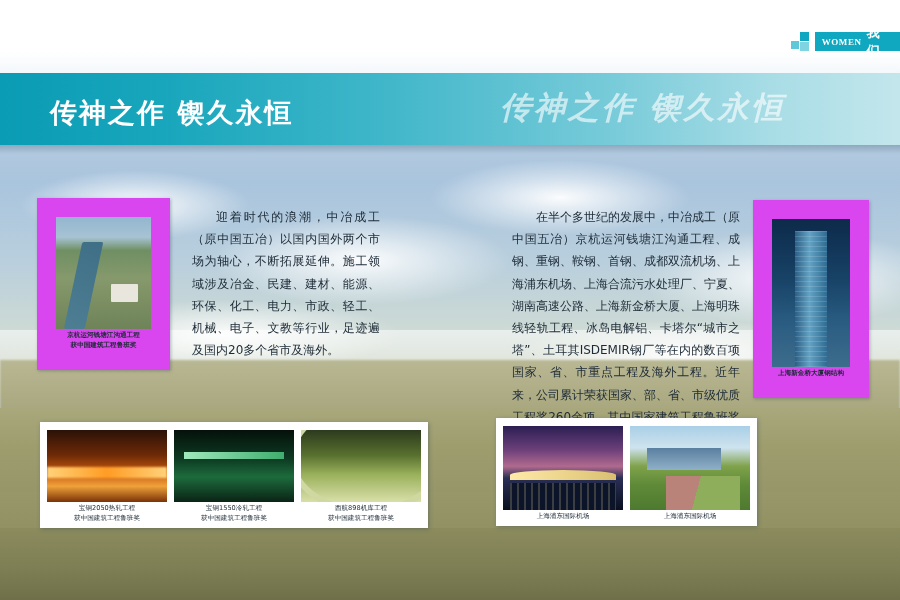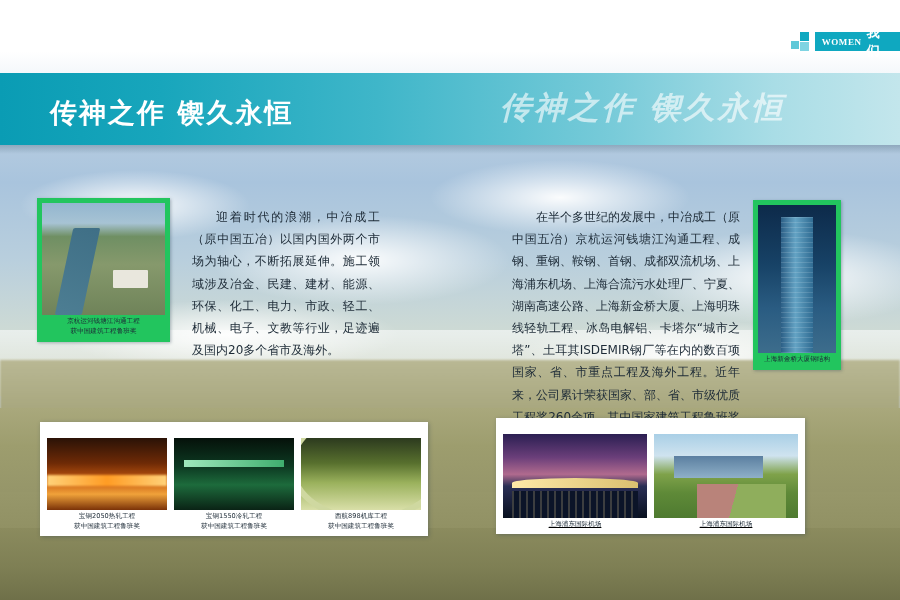--- a/index.html
+++ b/index.html
@@ -93,46 +93,47 @@
     position:absolute;
     font-size:12px; line-height:1.85; color:#1c2a36;
     text-align:justify; text-justify:inter-ideograph;
   }
   .bodytext p { text-indent:2em; }
   #text-left  { left:192px; top:206px; width:188px; }
   #text-right { left:512px; top:206px; width:228px; }
 
   
   .card {
-    position:absolute; background:#22c55e;
+    position:absolute; background:#d946ef;
     box-shadow:1px 1px 3px rgba(40,60,80,.35);
-    padding:5px;
+    padding:19px;
+    font-weight:bold;
   }
   .photo { display:block; position:relative; overflow:hidden; background:#778; }
   .cap {
     text-align:center; color:#1c2a36;
     font-size:6.6px; line-height:1.5; padding-top:2px;
   }
 
   #card-canal { left:37px; top:198px; width:133px; }
   #card-canal .photo { height:112px; }
-  #card-tower { left:753px; top:200px; width:88px; }
+  #card-tower { left:753px; top:200px; width:116px; }
   #card-tower .photo { height:148px; }
 
   
   .panel {
     position:absolute; background:#ffffff;
     box-shadow:1px 1px 4px rgba(40,60,80,.35);
-    display:flex; padding:16px 7px 4px 7px; gap:7px;
+    display:flex; padding:8px 7px 4px 7px; gap:7px;
   }
   .panel .item { width:120px; }
   .panel .photo { height:72px; }
   #panel-left  { left:40px;  top:422px; }
   #panel-right { left:496px; top:418px; }
-  #panel-right .item { width:144px;text-decoration:underline; }
+  #panel-right .item { width:120px; }
   #panel-right .photo { height:84px; }
 
   
   .ph-canal{background:linear-gradient(#93b6cf 0%,#a7c3d4 18%,#6f8f63 30%,#86996c 55%,#6f8359 100%);}
   .ph-canal::before{content:"";position:absolute;left:18%;top:22%;width:22%;height:78%;
     background:linear-gradient(200deg,#3f6f86,#4d7e93);transform:skewX(-12deg);border-radius:2px;}
   .ph-canal::after{content:"";position:absolute;left:58%;top:60%;width:28%;height:16%;
     background:#e9e7dd;border-radius:1px;}
 
   .ph-tower{background:linear-gradient(#0d2a4a 0%,#174266 40%,#2a5c82 70%,#3d6d8c 100%);}

